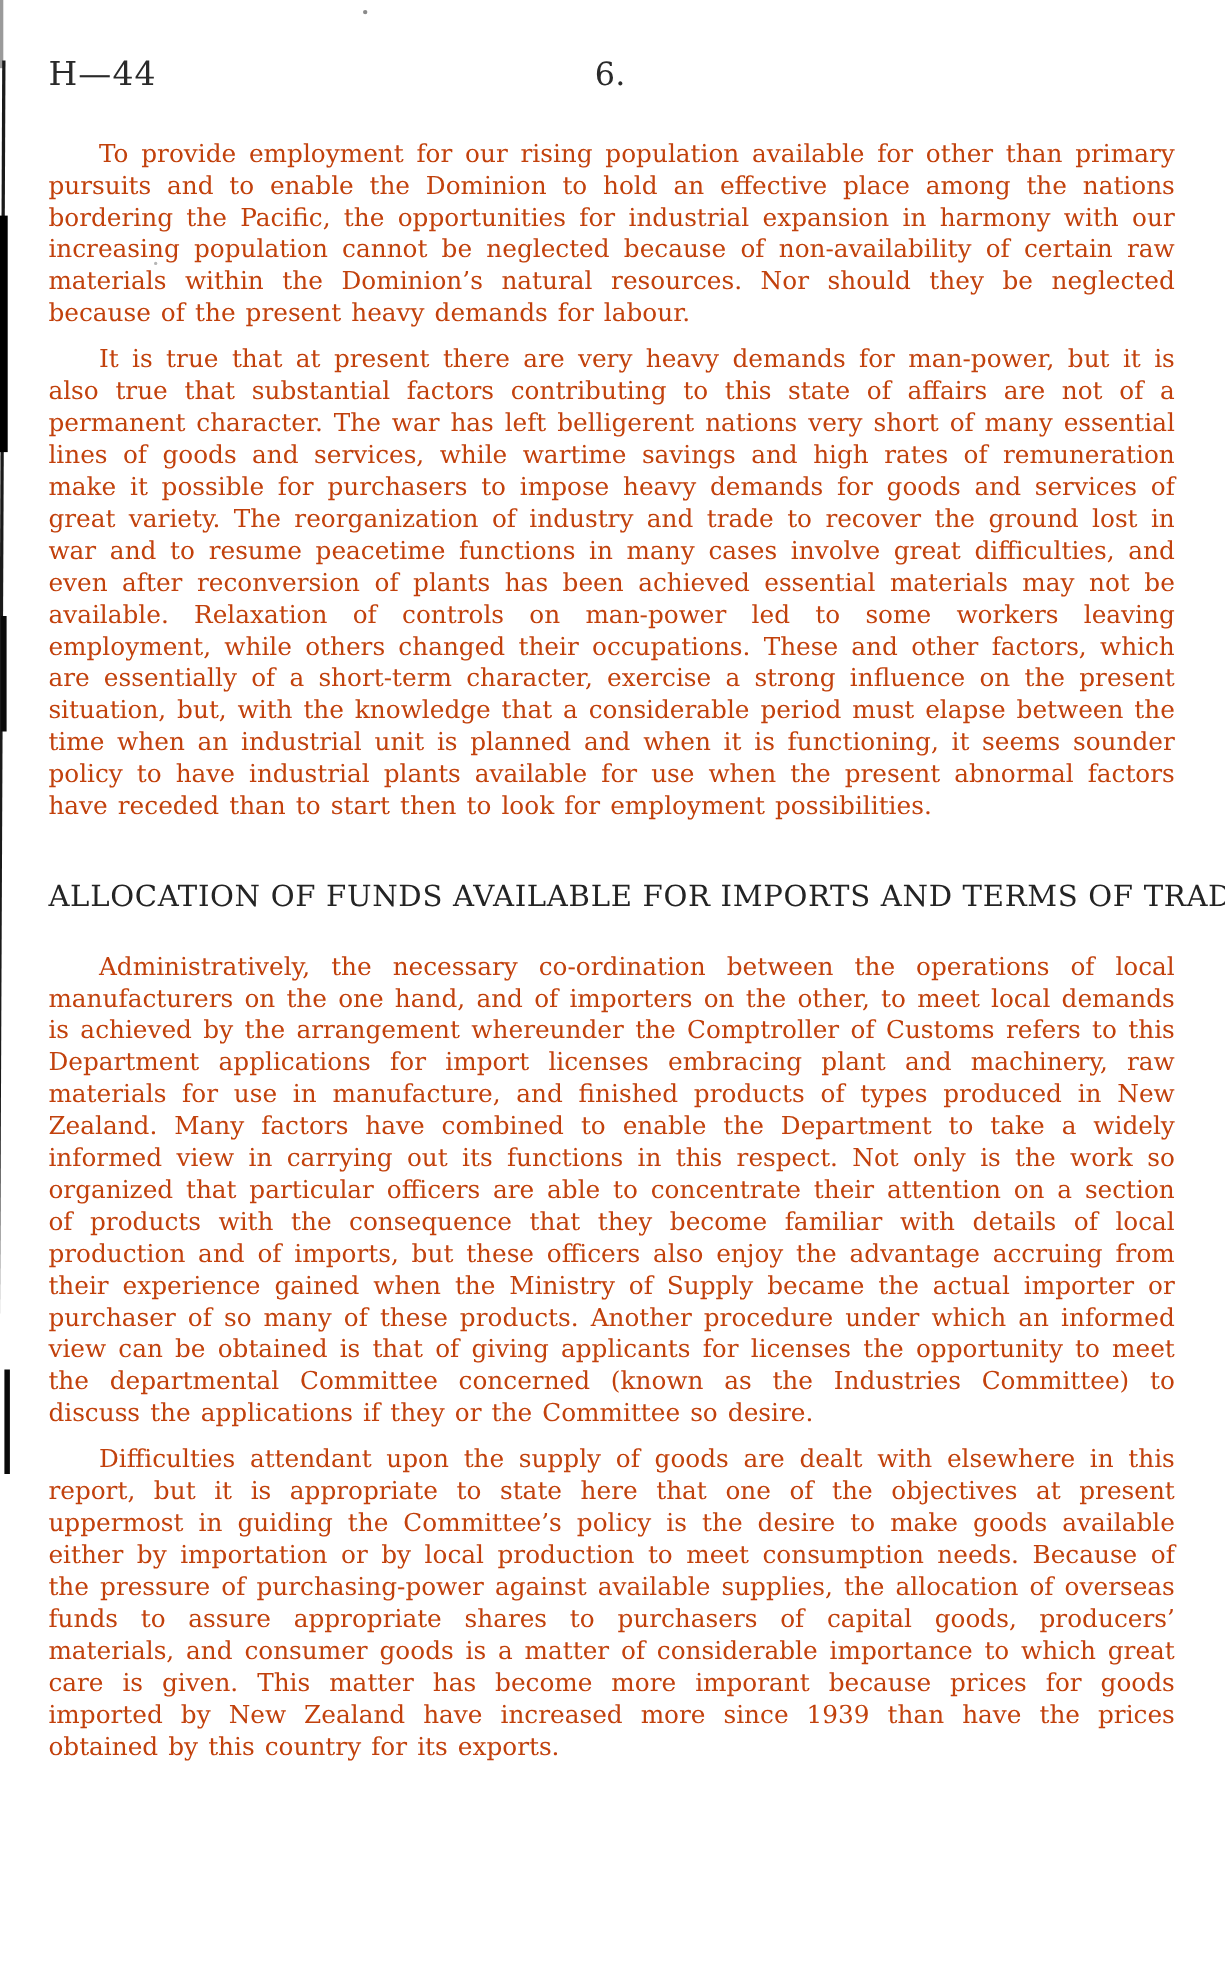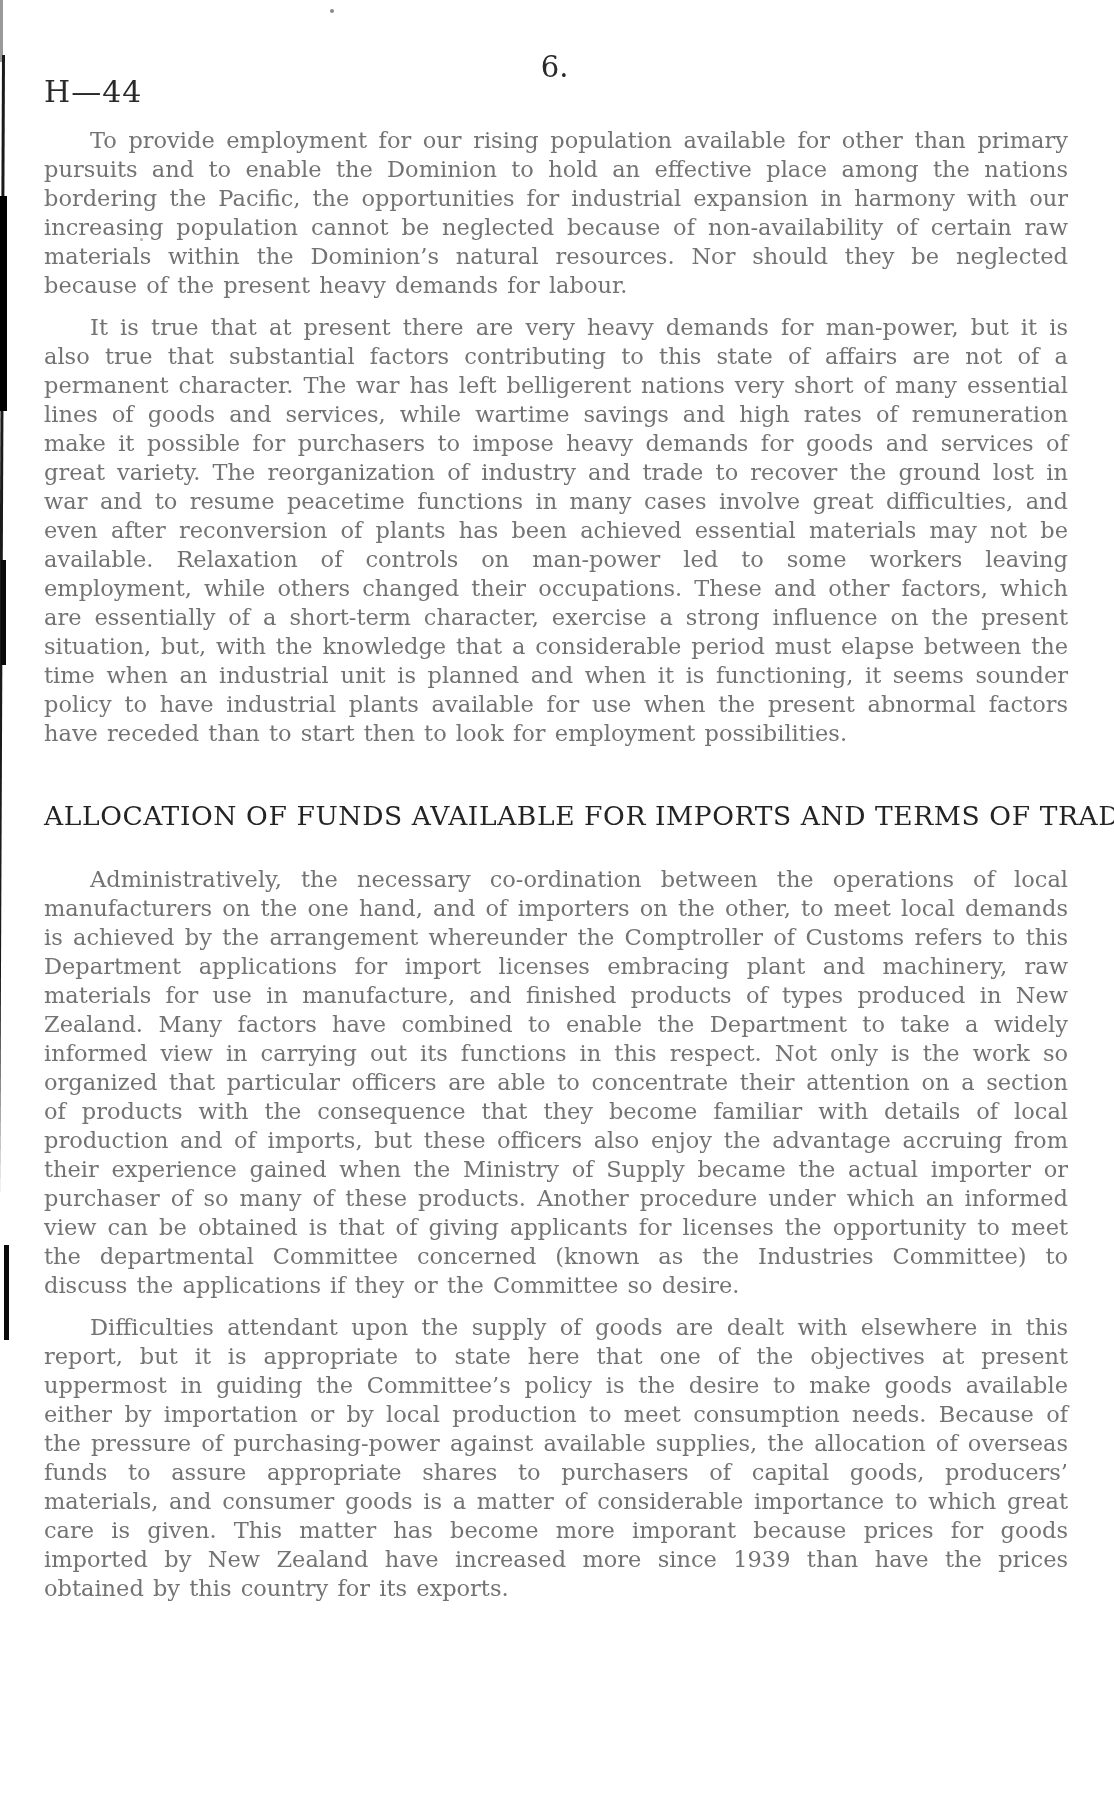--- a/index.html
+++ b/index.html
@@ -72,38 +72,37 @@
   .page-header {
     position: relative;
     height: 42px;
   }
   .doc-ref {
     position: absolute;
     left: 0; top: 0;
     font-size: 30px;
     letter-spacing: 1px;
     color: #2a2a2a;
-    margin-top: 24px;
   }
   .page-num {
     position: absolute;
     left: 50%; top: 0;
     transform: translateX(-55%);
     font-size: 29px;
     color: #2a2a2a;
   }
   .body-para {
     margin: 13px 0 0 0;
     padding: 0;
     text-indent: 46px;
     text-align: justify;
     font-size: 22.5px;
     line-height: 29px;
     word-spacing: 2px;
-    color: #737373;
+    color: #c2410c;
   }
   .body-para.first {
     margin-top: 34px;
   }
   .section-heading {
     margin: 52px 0 19px 0;
     padding: 0;
     font-size: 26.5px;
     font-weight: normal;
     letter-spacing: 0.6px;

